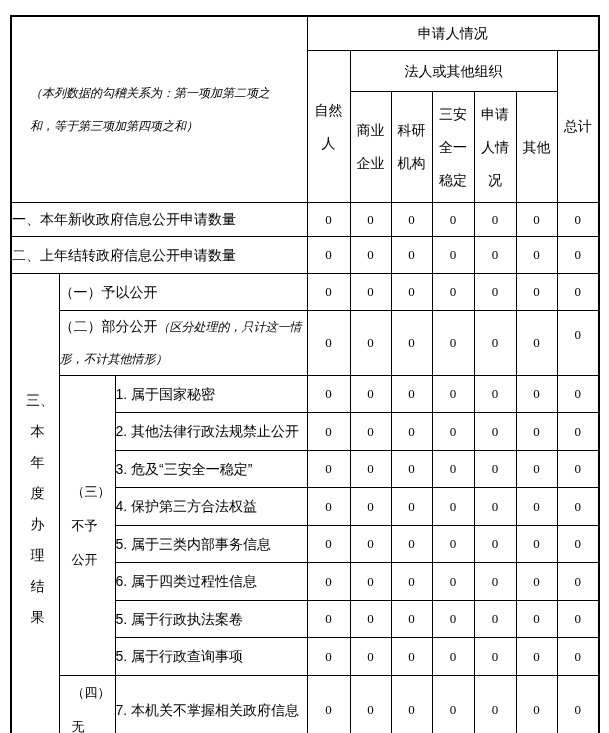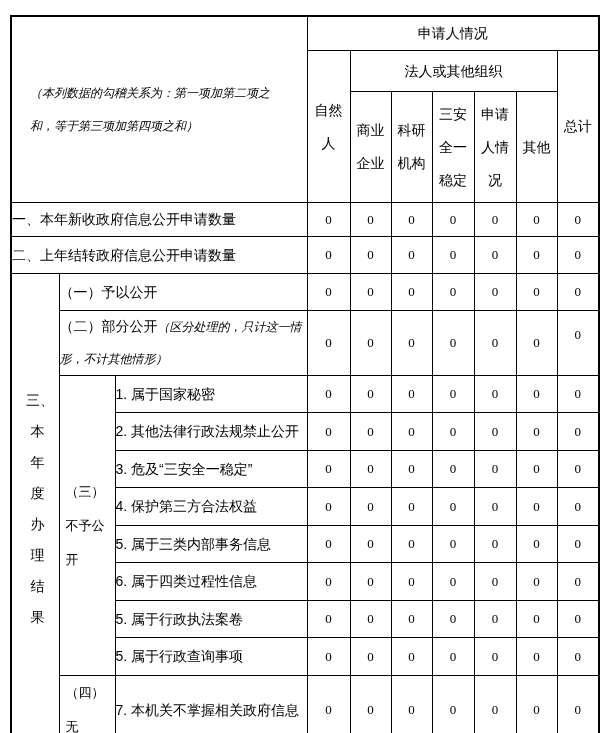--- a/index.html
+++ b/index.html
@@ -45,21 +45,21 @@
   
   td.sec-a{
     text-align:right;vertical-align:middle;
     padding:0 14px;
     font-size:14px;line-height:31px;
     word-break:break-all;
   }
   
   td.sec-b{
     text-align:left;vertical-align:middle;
-    padding:0 6px;
+    padding:0 12px;
     font-size:13px;line-height:34px;
     word-break:break-all;
     margin-left:48px;
   }
   
   td.val{
     text-align:center;vertical-align:middle;
     font-family:"Liberation Serif","DejaVu Serif",serif;
     font-size:13px;
   }

